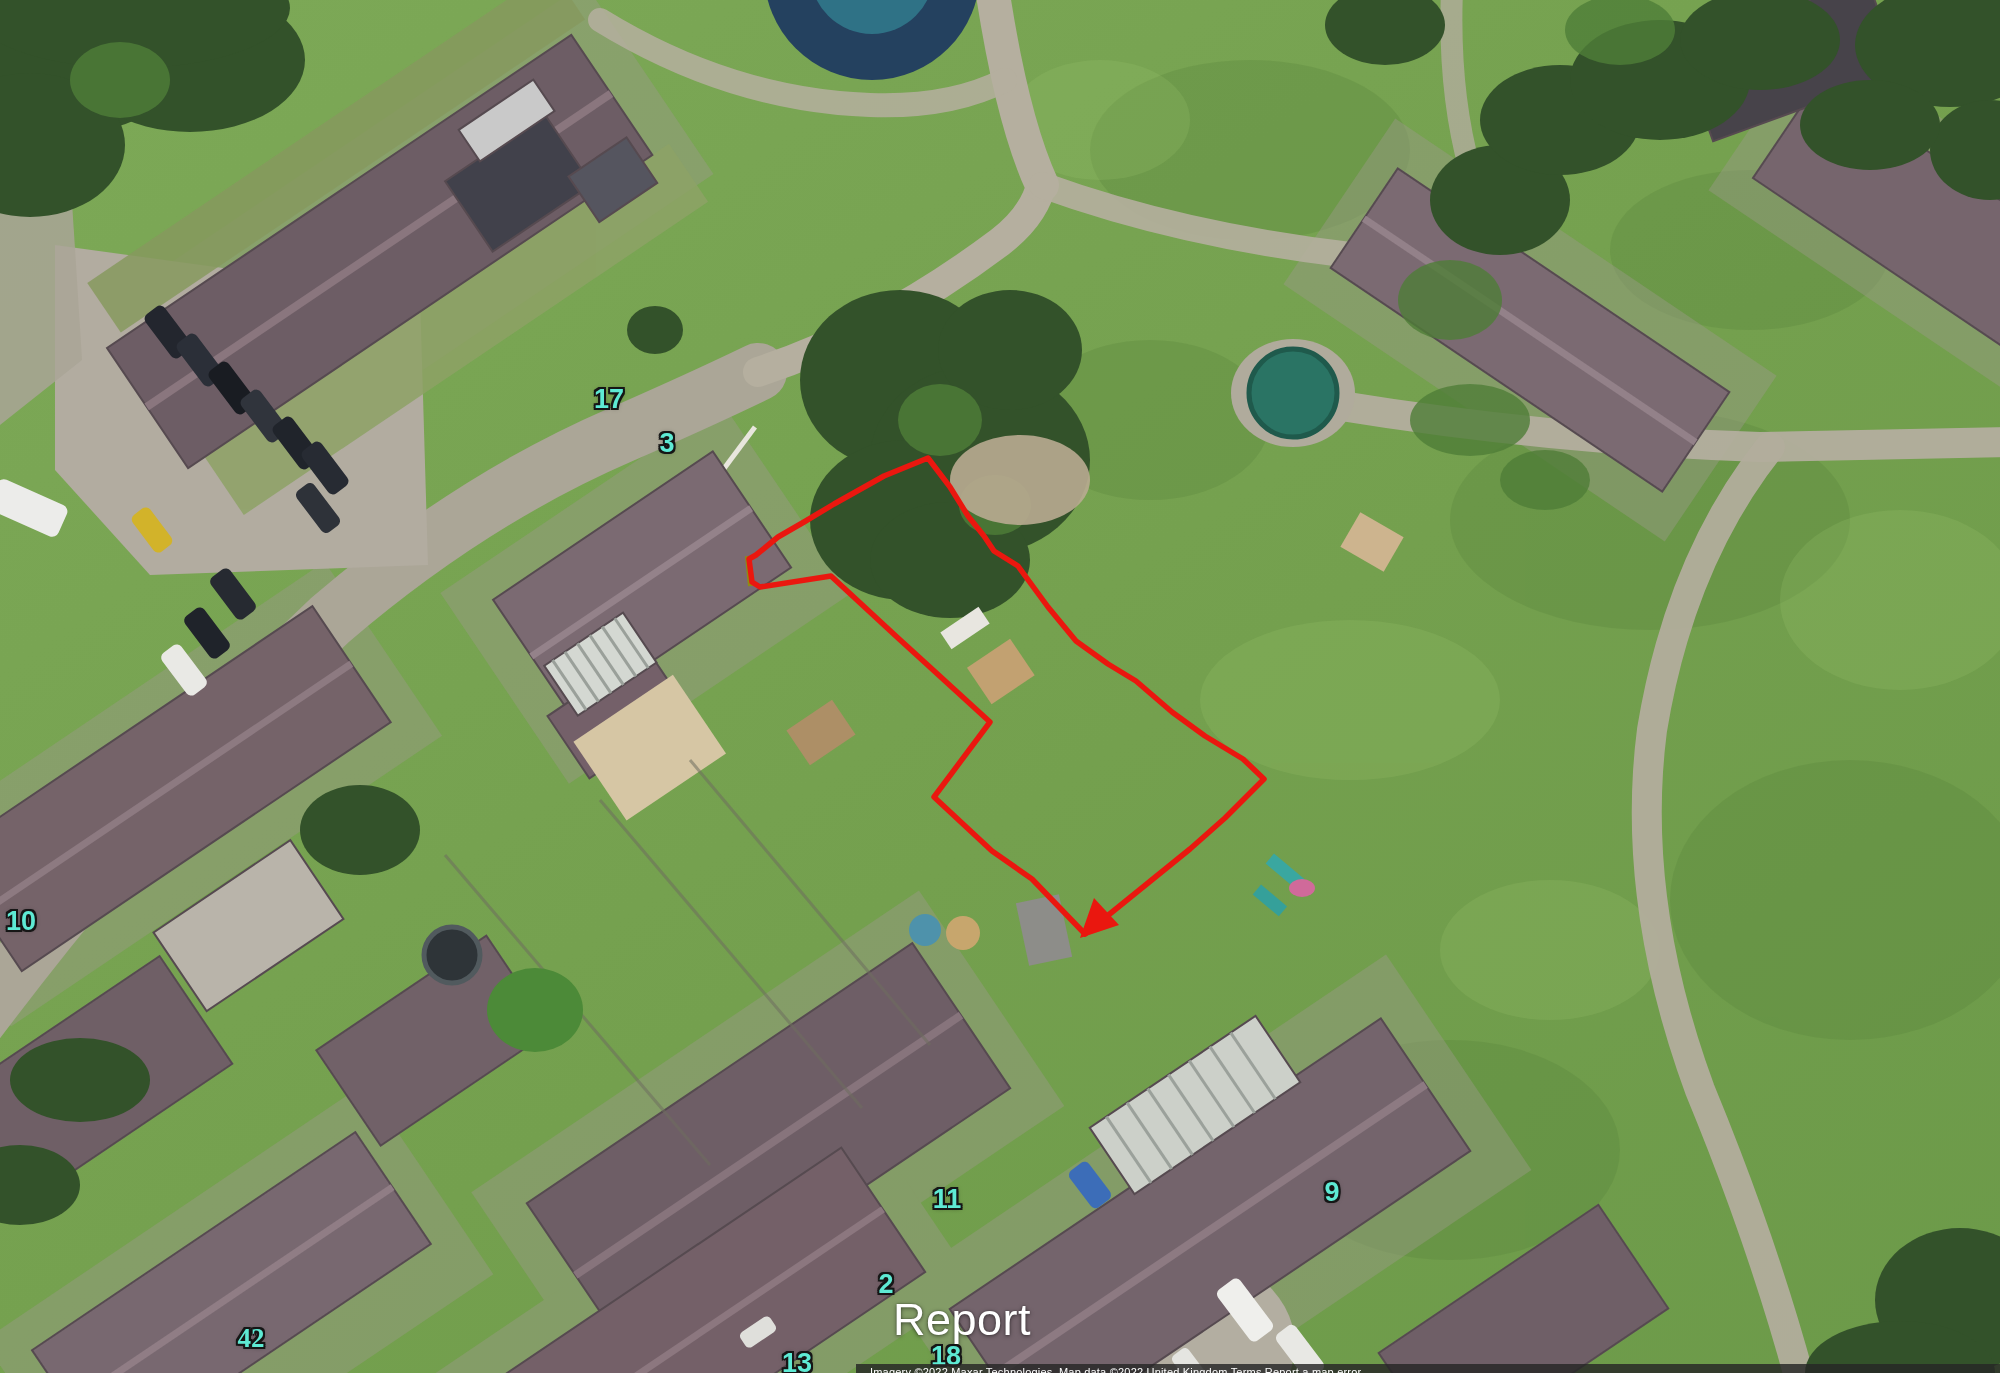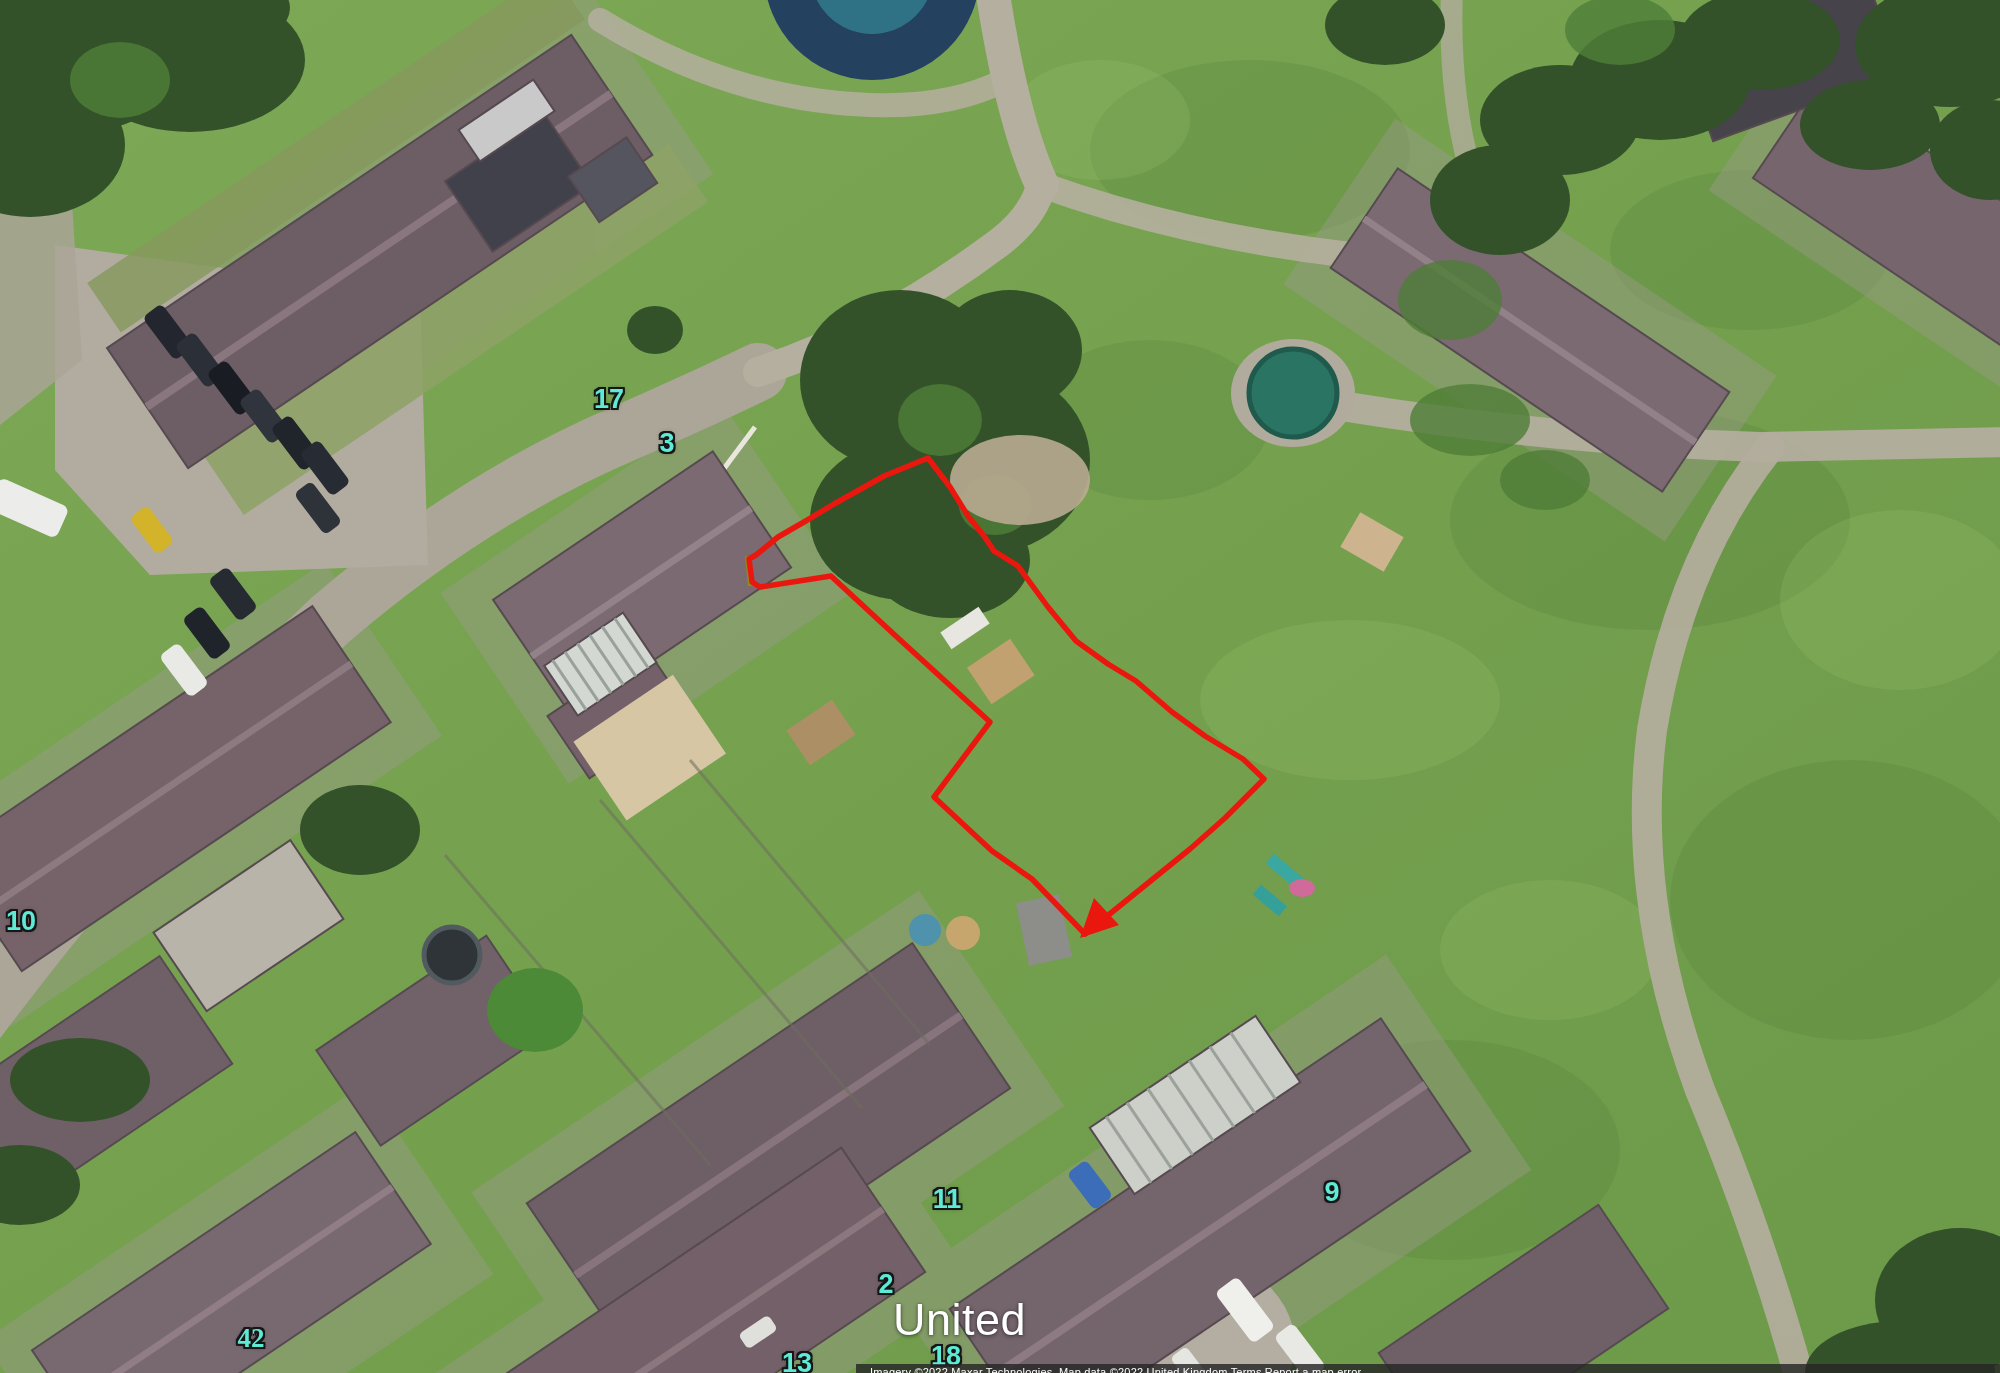--- a/index.html
+++ b/index.html
@@ -324,18 +324,18 @@
       <div class="house-label" style="left: 667px; top: 443px;">3</div>
       <div class="house-label" style="left: 21px; top: 885px; margin-top: 36px;">10</div>
       <div class="house-label" style="left: 947px; top: 1199px;">11</div>
       <div class="house-label" style="left: 1332px; top: 1192px;">9</div>
       <div class="house-label" style="left: 886px; top: 1284px;">2</div>
       <div class="house-label" style="left: 251px; top: 1338px; font-family: Liberation Serif, serif;">42</div>
       <div class="house-label" style="left: 797px; top: 1363px;">13</div>
       <div class="house-label" style="left: 946px; top: 1356px;">18</div>
     </div>
 
-  <div class="watermark">United</div>
+  <div class="watermark">Report</div>
   <div class="attribution">
     <span>Imagery ©2022 Maxar Technologies, Map data ©2022      United Kingdom      Terms      Report a map error</span>
   </div>
 
 </div>
 
 </body></html>

